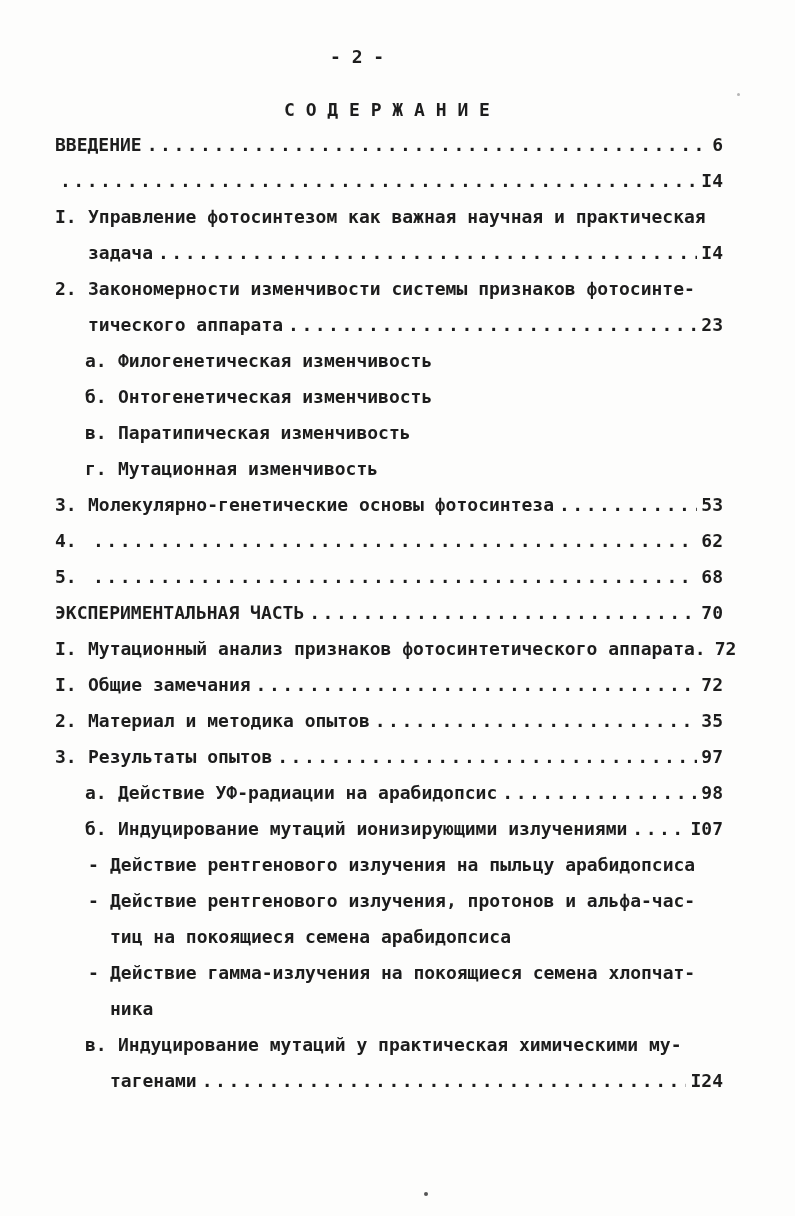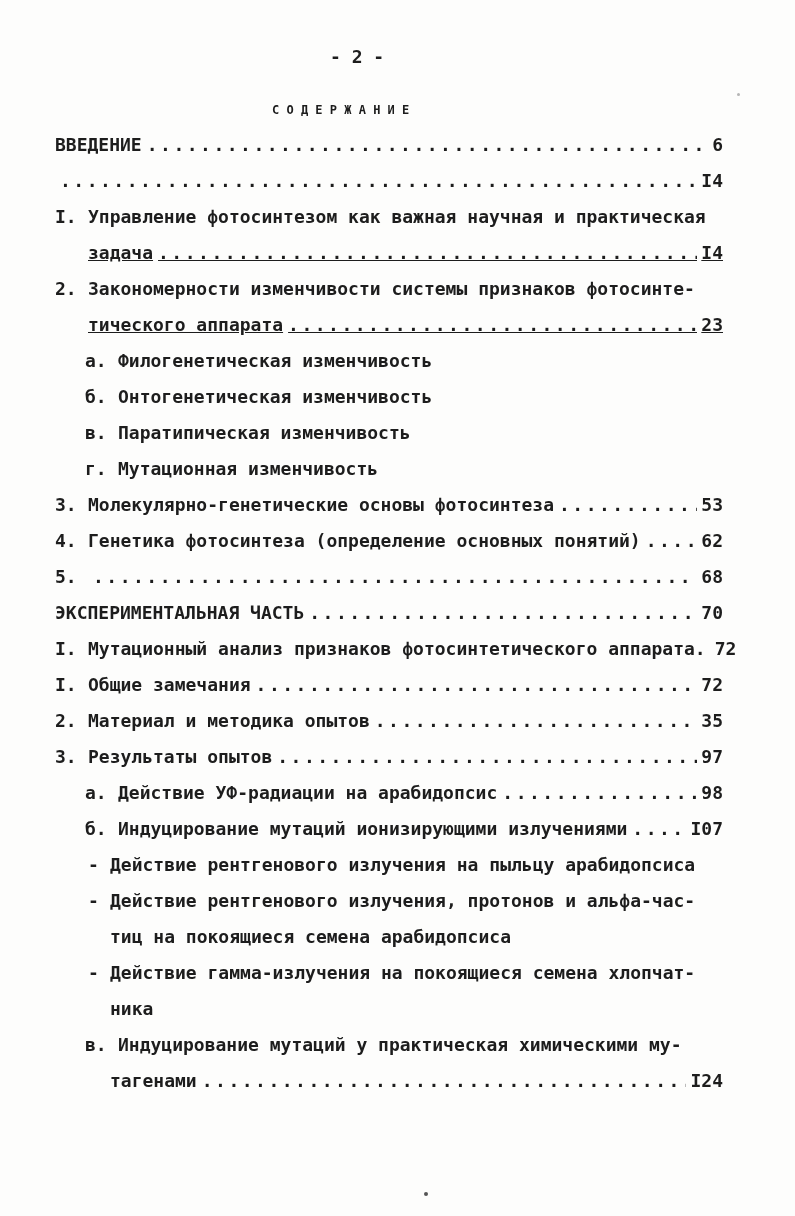--- a/index.html
+++ b/index.html
@@ -22,22 +22,22 @@
     position: absolute;
     top: 47px;
     left: 330px;
     font-size: 18px;
     line-height: 20px;
     white-space: pre;
   }
   .toc-title {
     position: absolute;
     top: 99px;
-    left: 272px;
-    font-size: 12px;
+    left: 284px;
+    font-size: 18px;
     line-height: 22px;
     white-space: pre;
   }
   .toc-list {
     position: absolute;
     top: 127px;
     left: 55px;
     width: 668px;
   }
   .row {
@@ -67,21 +67,21 @@
     padding-left: 5px;
   }
   .pageno {
     flex: none;
     white-space: pre;
     padding-left: 4px;
     text-align: right;
   }
   .row.sub   { padding-left: 30px; }
   .row.dash  { padding-left: 33px; }
-  .row.cont1 { padding-left: 33px; text-decoration: underline; }
+  .row.cont1 { padding-left: 33px; }
   .row.cont2 { padding-left: 55px; }
   .speck {
     position: absolute;
     border-radius: 50%;
   }
   .speck-a { left: 737px; top: 93px;  width: 3px; height: 3px; background: #b5b5b5; }
   .speck-b { left: 424px; top: 1192px; width: 4px; height: 4px; background: #555; }
 </style>
 </head>
 <body>
@@ -136,21 +136,20 @@
         <span class="text">Мутационная изменчивость</span>
       </div>
       <div class="row num">
         <span class="marker">3.</span>
         <span class="text">Молекулярно-генетические основы фотосинтеза</span>
         <span class="leader">......................................................................</span>
         <span class="pageno">53</span>
       </div>
       <div class="row num">
         <span class="marker">4.</span>
-        <span class="text">Генетика фотосинтеза (определение основных понятий)</span>
         <span class="leader">......................................................................</span>
         <span class="pageno">62</span>
       </div>
       <div class="row num">
         <span class="marker">5.</span>
         <span class="leader">......................................................................</span>
         <span class="pageno">68</span>
       </div>
       <div class="row root">
         <span class="text">ЭКСПЕРИМЕНТАЛЬНАЯ ЧАСТЬ</span>

